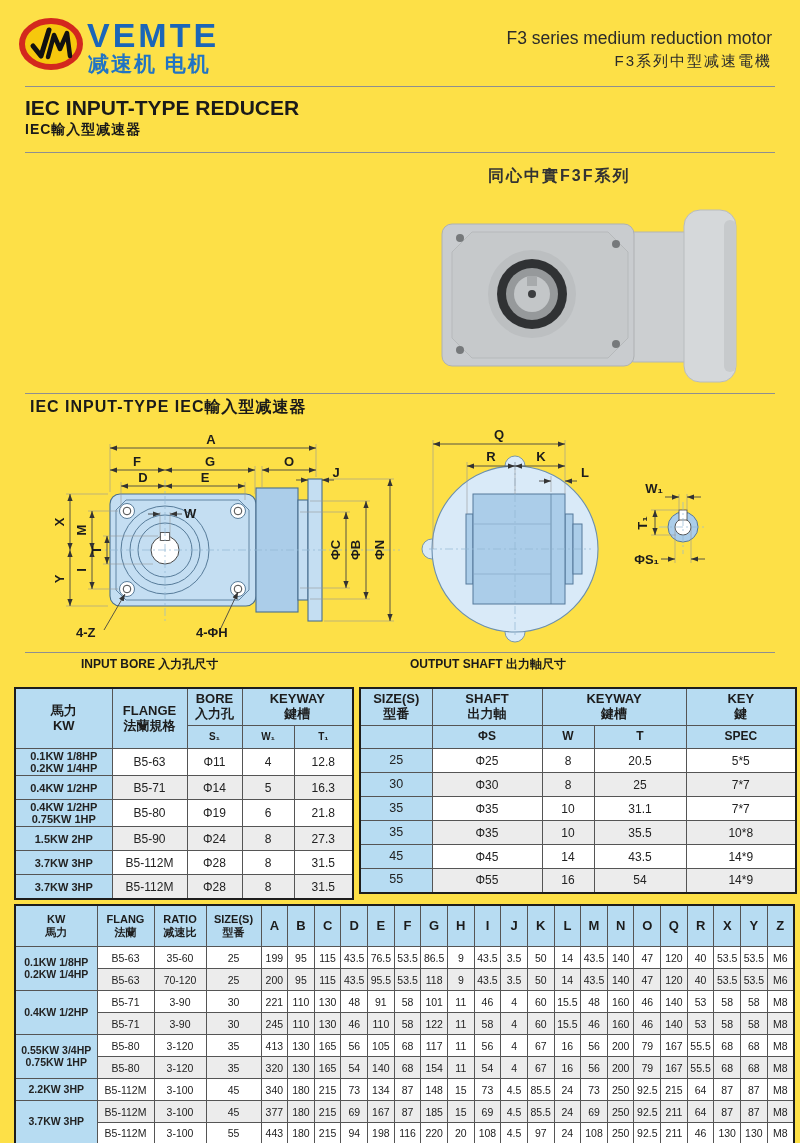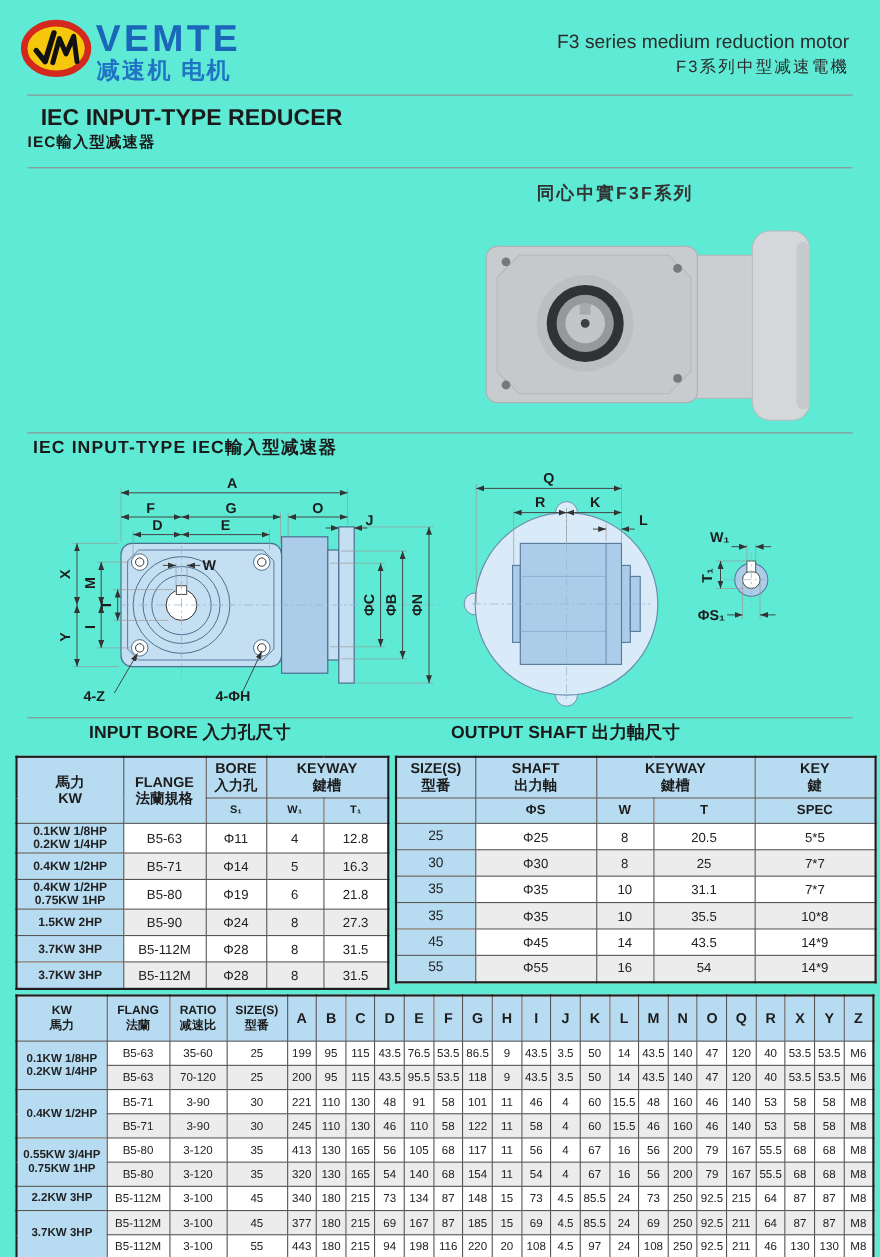--- a/index.html
+++ b/index.html
@@ -1,32 +1,32 @@
 <!DOCTYPE html>
 <html><head>
 <meta charset="utf-8">
 <style>
   html,body{margin:0;padding:0;background:#fff;}
-  .page{position:relative;width:800px;height:1143px;background:#5eead4;overflow:hidden;
+  .page{position:relative;width:800px;height:1143px;background:#fde047;overflow:hidden;
         font-family:"Liberation Sans","DejaVu Sans",sans-serif;color:#222;}
   .abs{position:absolute;}
   .hr{position:absolute;left:25px;right:25px;height:1px;background:#8f8f8f;}
   
   .brand{position:absolute;left:87px;top:16px;font-size:34px;font-weight:bold;color:#1b66b8;letter-spacing:3px;}
   .brand-sub{position:absolute;left:88px;top:50px;font-size:21px;font-weight:bold;color:#2174c4;letter-spacing:2px;}
   .tagline{position:absolute;right:28px;top:27px;text-align:right;line-height:1.35;}
   .tagline .en{font-size:17.5px;color:#2b2b2b;text-align:right;}
   .tagline .cn{font-size:15px;color:#2b2b2b;letter-spacing:2px;}
   
   .main-title{position:absolute;left:25px;top:95px;line-height:1.25;color:#1a1a1a;font-weight:bold;}
-  .main-title .en{font-size:21px;margin-left:12px;}
+  .main-title .en{font-size:21px;}
   .main-title .cn{font-size:14px;letter-spacing:1px;}
   .caption{position:absolute;left:488px;top:166px;font-size:16px;font-weight:600;color:#333;letter-spacing:2px;}
   .sec2-title{position:absolute;left:30px;top:397px;font-size:16px;font-weight:bold;color:#1a1a1a;letter-spacing:1px;}
-  .tbl-title{position:absolute;top:656px;font-size:16px;font-weight:bold;color:#1a1a1a;padding-left:48px;}
+  .tbl-title{position:absolute;top:656px;font-size:12px;font-weight:bold;color:#1a1a1a;padding-left:48px;}
   
   table{border-collapse:collapse;table-layout:fixed;position:absolute;background:#fff;}
   table,th,td{border:1px solid #555;}
   table{border:2px solid #1d1d1d;}
   th,td{padding:1px 2px;text-align:center;vertical-align:middle;white-space:pre-line;overflow:hidden;}
   thead th{background:#b7dcf2;font-weight:bold;color:#1c1c1c;line-height:1.15;}
   td.lbl{background:#b7dcf2 !important;font-weight:bold;line-height:1.1;}
   #tbl-input{left:14px;top:687px;width:338px;font-size:12px;}
   #tbl-input thead tr.h1 th{height:34px;font-size:13px;}
   #tbl-input thead tr.h2 th{height:20px;font-size:10px;}

